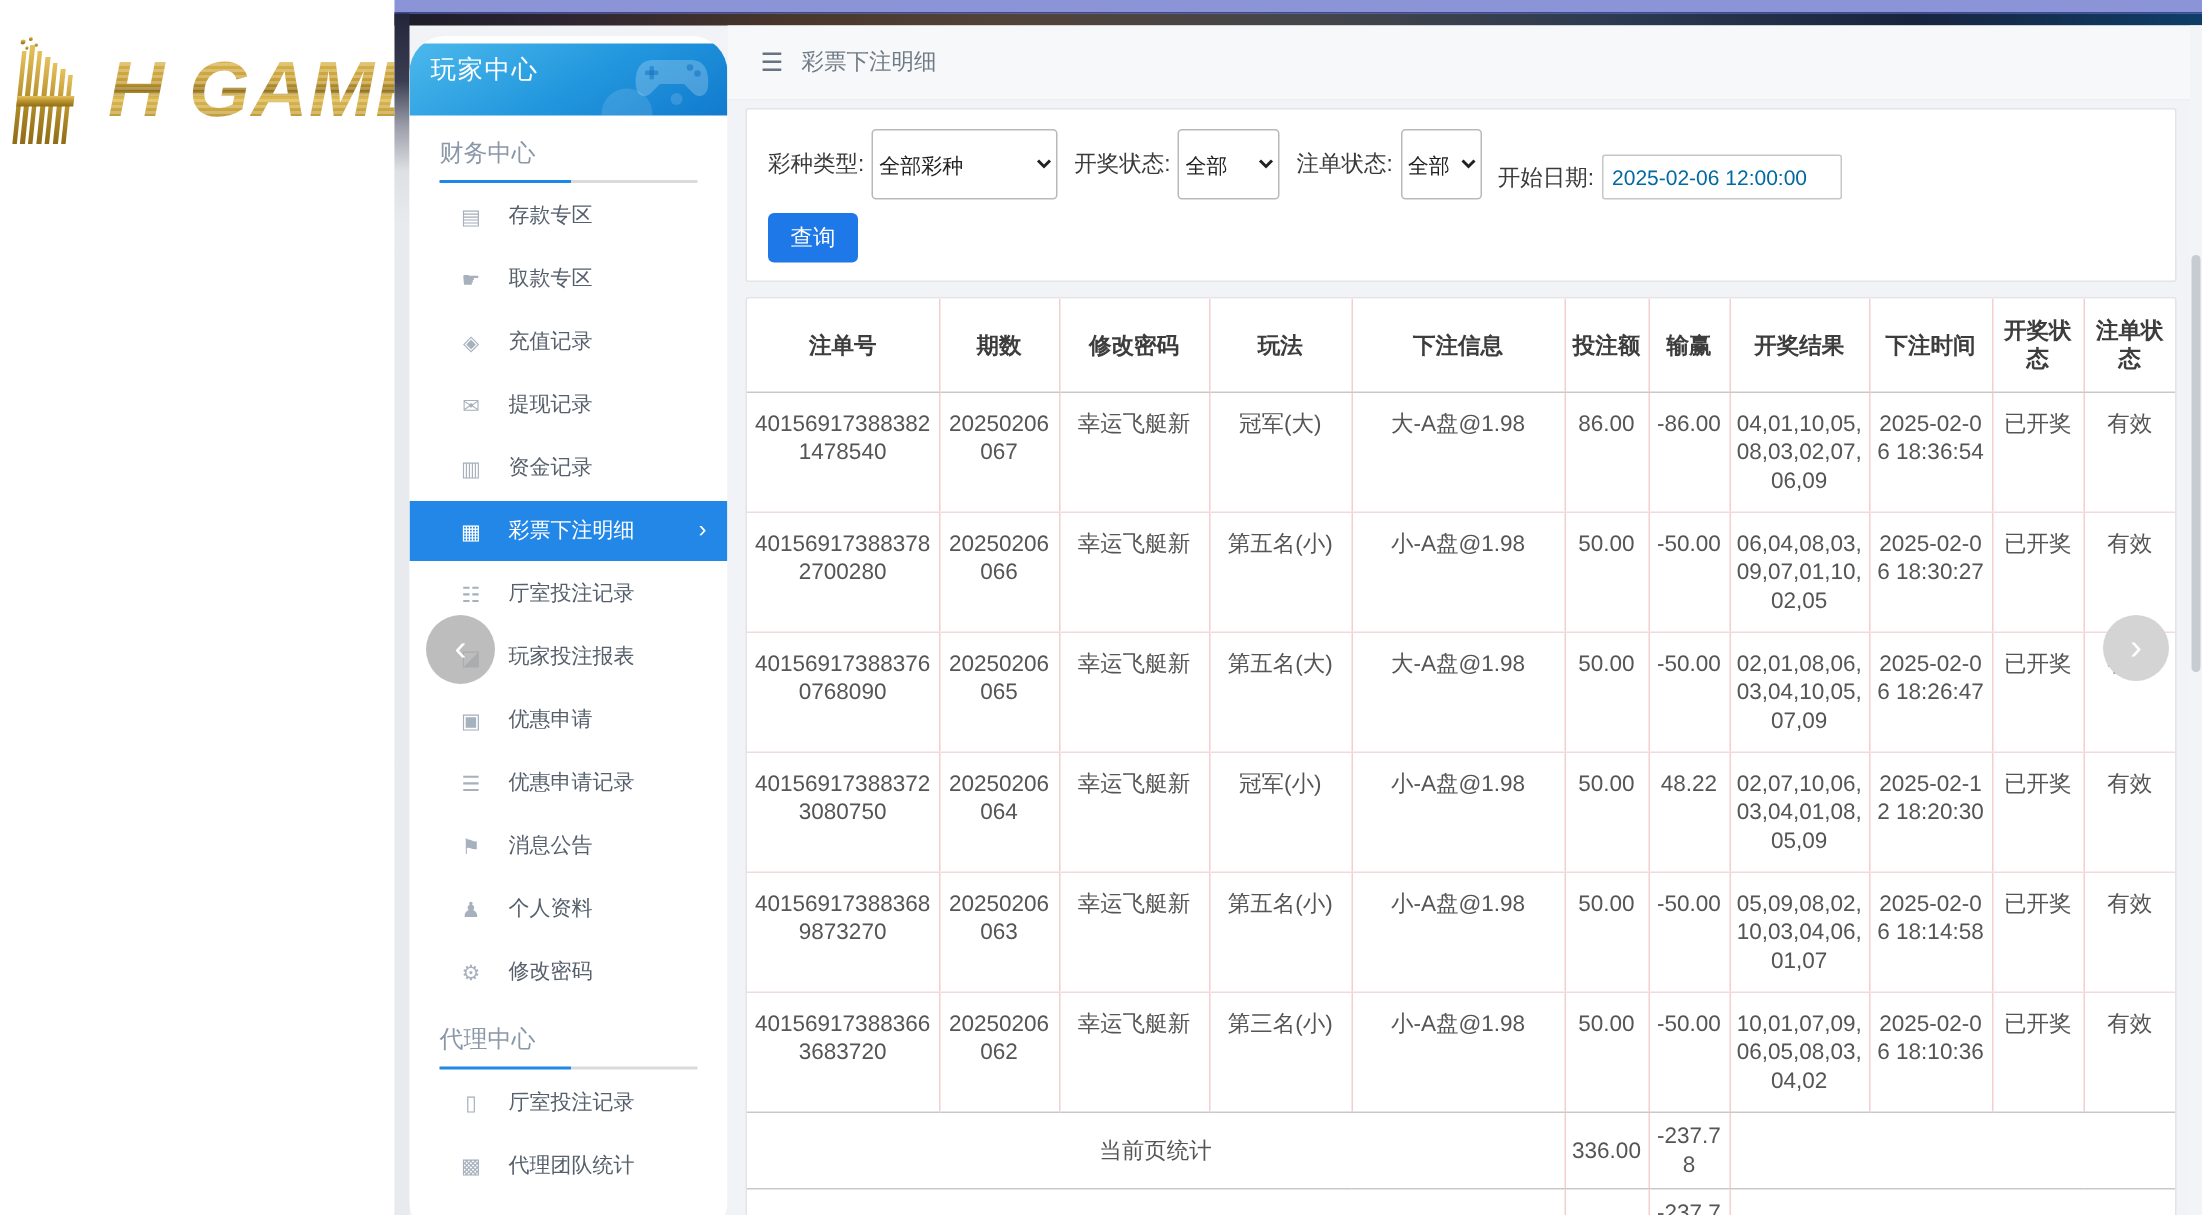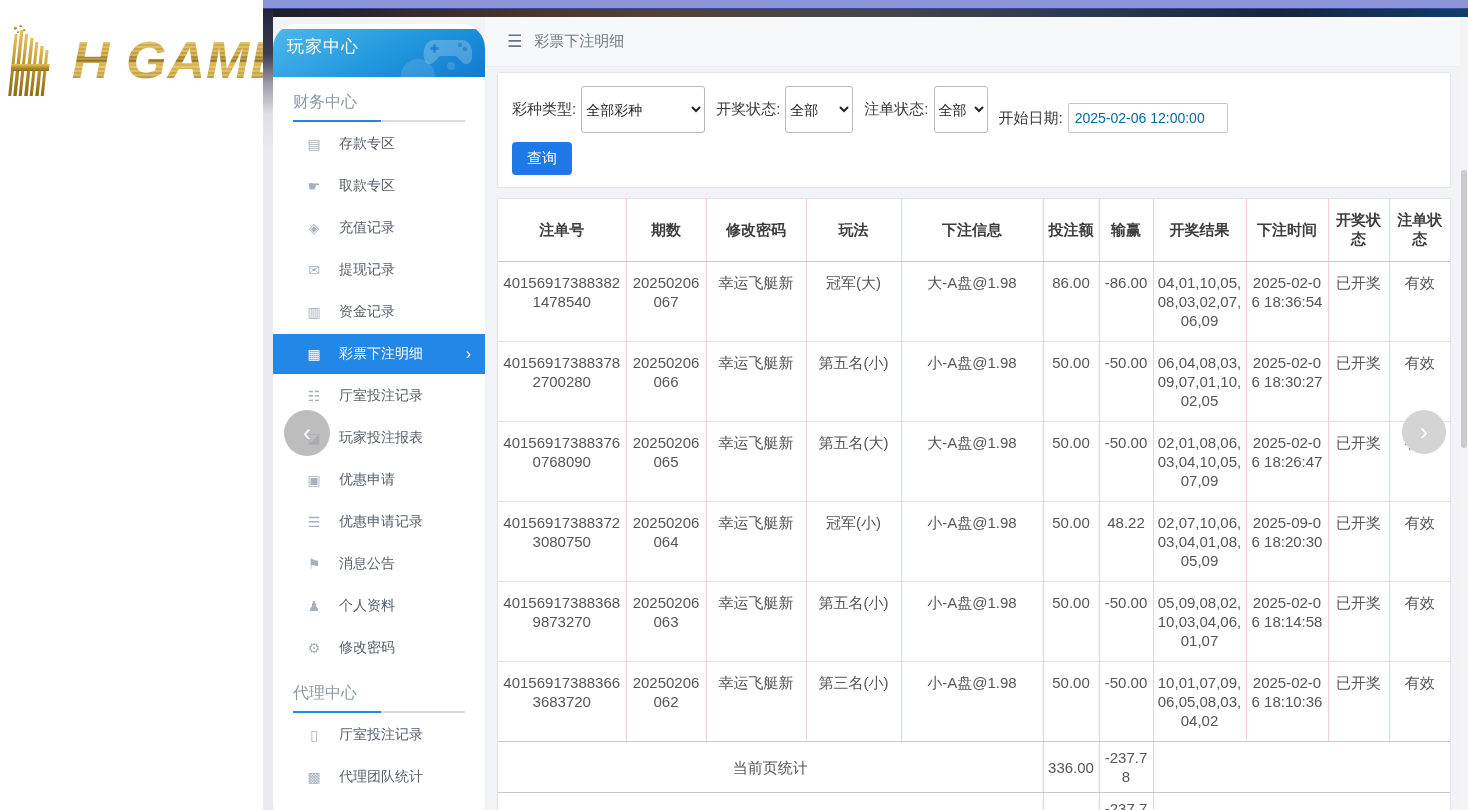--- a/index.html
+++ b/index.html
@@ -321,21 +321,21 @@
               </tr>
               <tr class="data-row">
                 <td>401569173883723080750</td>
                 <td>20250206064</td>
                 <td>幸运飞艇新</td>
                 <td>冠军(小)</td>
                 <td>小-A盘@1.98</td>
                 <td>50.00</td>
                 <td>48.22</td>
                 <td>02,07,10,06,03,04,01,08,05,09</td>
-                <td>2025-09-06 18:20:30</td>
+                <td>2025-02-12 18:20:30</td>
                 <td>已开奖</td>
                 <td>有效</td>
               </tr>
               <tr class="data-row">
                 <td>401569173883689873270</td>
                 <td>20250206063</td>
                 <td>幸运飞艇新</td>
                 <td>第五名(小)</td>
                 <td>小-A盘@1.98</td>
                 <td>50.00</td>

